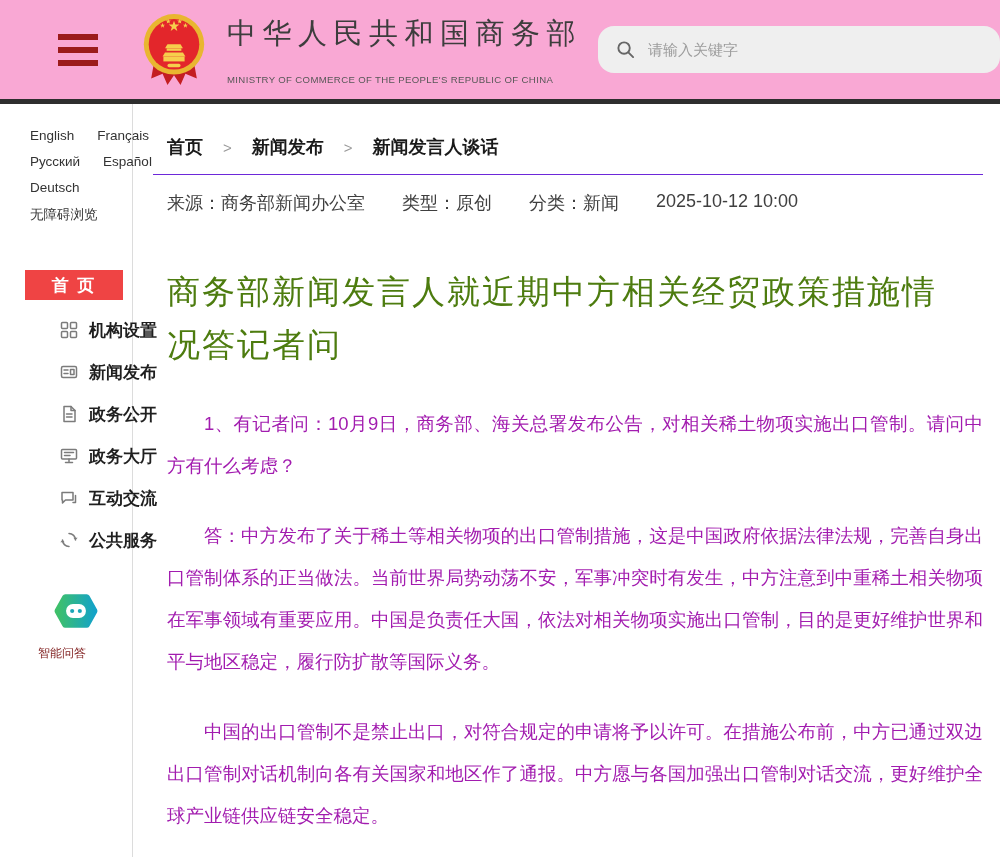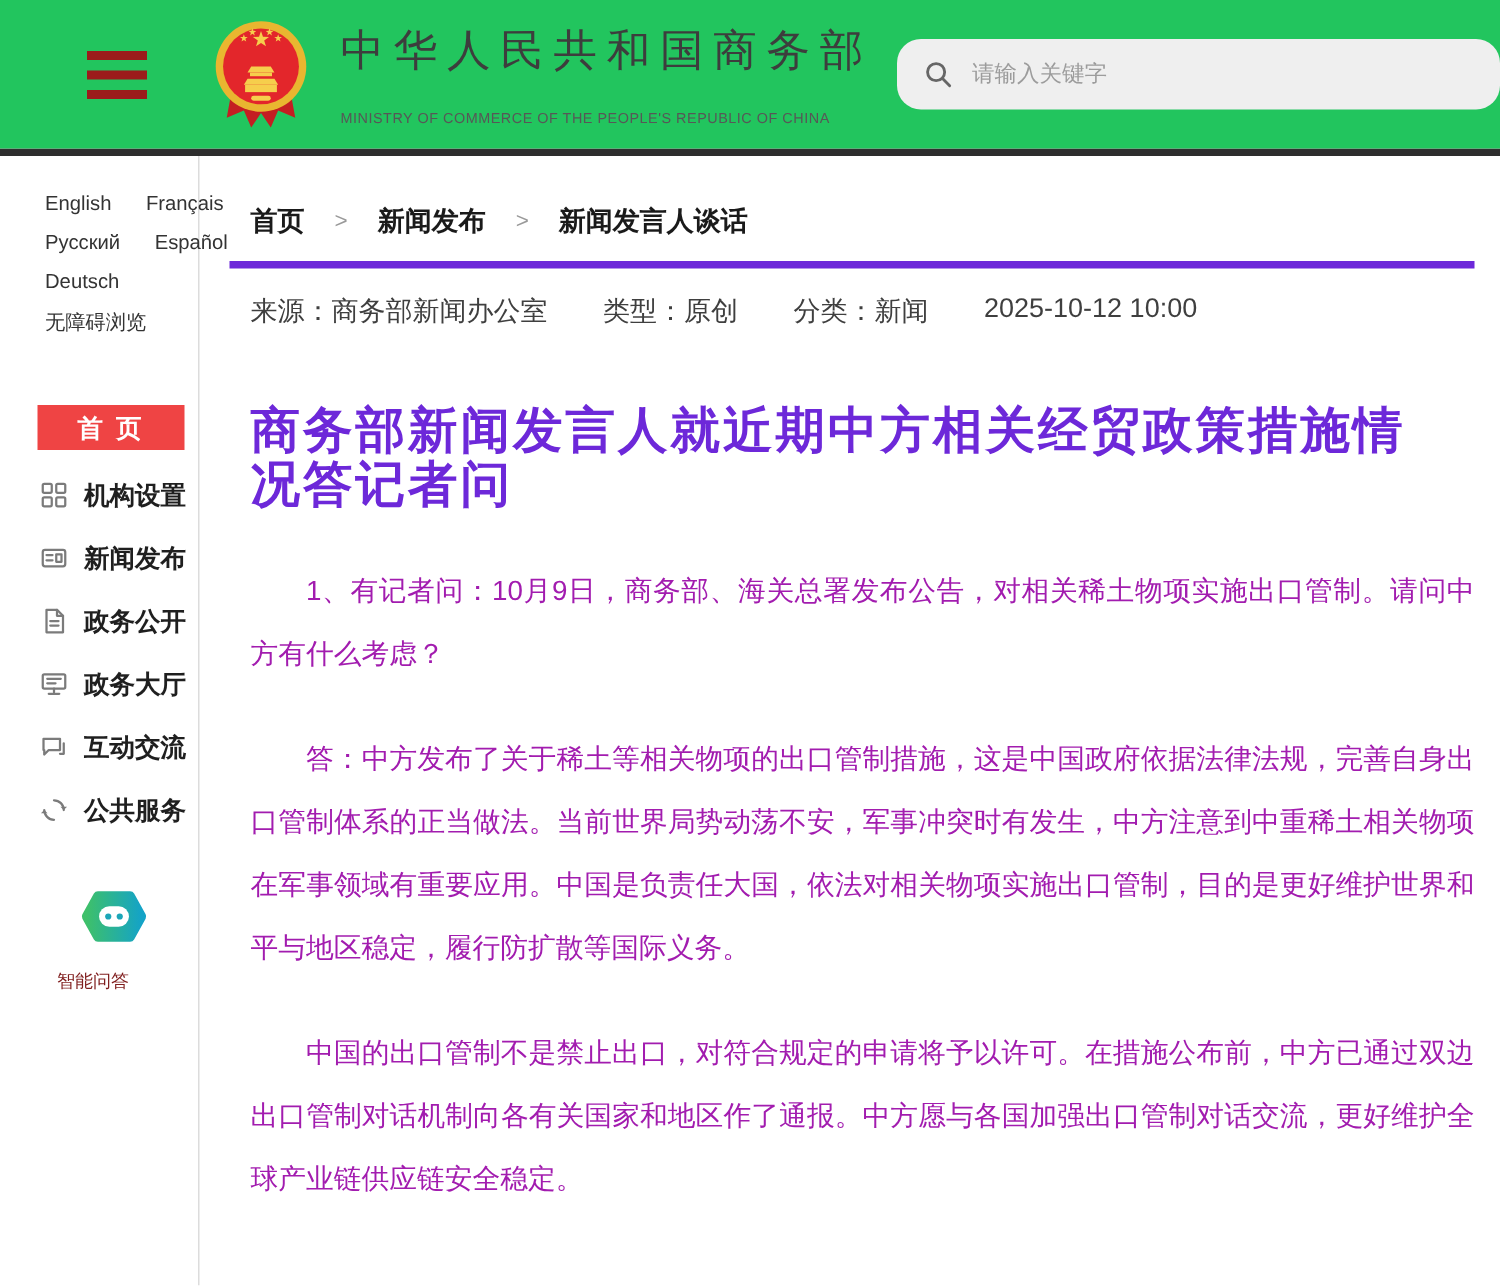--- a/index.html
+++ b/index.html
@@ -1,20 +1,20 @@
 <!DOCTYPE html>
 <html><head>
 <meta charset="utf-8">
 <style>
   * { margin:0; padding:0; box-sizing:border-box; }
   html,body { width:1000px; height:857px; background:#fff; overflow:hidden;
     font-family:"Liberation Sans","DejaVu Sans",sans-serif; }
 
   
-  .header { height:99px; display:flex; align-items:center; position:relative; background:#22c55e; }
+  .header { height:99px; display:flex; align-items:center; position:relative; background:#f9a8d4; }
   .hamburger { margin-left:58px; width:40px; display:flex; flex-direction:column; gap:7px; cursor:pointer; }
   .hamburger i { display:block; height:6px; background:#9B1B1B; }
   .emblem { margin-left:45px; width:62px; height:74px; flex:0 0 62px; }
   .brand { margin-left:22px; }
   .brand-title { font-size:29px; color:#3D3D3D; font-weight:500; letter-spacing:6.5px; white-space:nowrap; }
   .brand-sub { font-size:9.6px; color:#575757; margin-top:20px; letter-spacing:.35px; white-space:nowrap; }
   .search-box { position:absolute; right:0; top:26px; width:402px; height:47px;
     background:#EFEFEF; display:flex; align-items:center;border-radius:16px; }
   .search-box svg { margin-left:18px; flex:0 0 19px; }
   .search-input { border:none; background:transparent; outline:none; margin-left:13px;
@@ -28,38 +28,38 @@
   .sidebar { flex:0 0 133px; width:133px; border-right:1px solid #DCDCDC; }
   .main { flex:1; padding:0 17px 0 20px; }
 
   
   .langs { margin:24px 0 0 30px; font-size:13.5px; color:#333; }
   .lang-line { height:26px; display:flex; gap:23px; align-items:flex-start; }
   .lang-line span { cursor:pointer; white-space:nowrap; }
   .home-btn { margin:38px 0 0 25px; width:98px; height:30px; background:#ef4444; color:#fff;
     font-size:17px; font-weight:bold; display:flex; align-items:center; justify-content:center;
     cursor:pointer; letter-spacing:2px; }
-  .nav { margin-top:9px; }
+  .nav { margin-top:9px;padding-left:33px; }
   .nav-item { height:42px; display:flex; align-items:center; padding-left:27px; gap:11px;
     font-size:17px; font-weight:bold; color:#1F1F1F; cursor:pointer; white-space:nowrap; }
   .nav-item svg { width:18px; height:18px; flex:0 0 18px; }
   .ico { stroke:#7B7B7B; stroke-width:1.5; fill:none; stroke-linecap:round; stroke-linejoin:round; }
   .qa { margin-top:30px; }
   .qa-icon { margin-left:53px; width:46px; height:40px; cursor:pointer; }
   .qa-label { margin:10px 0 0 38px; font-size:12px; color:#7f1d1d; }
 
   
-  .breadcrumb { padding:31px 0 15px 14px; border-bottom:5px solid #6d28d9;
+  .breadcrumb { padding:31px 0 15px 14px; border-bottom:1px solid #6d28d9;
     display:flex; align-items:center; gap:20px; font-size:18px; font-weight:bold; color:#1A1A1A; }
   .bc-item { cursor:pointer; }
   .bc-sep { color:#9A9A9A; font-size:15px; font-weight:normal; }
   .meta { margin:16px 0 0 14px; display:flex; font-size:18px; color:#3F3F3F; }
   .meta span { margin-right:37px; }
   .article { margin:50px 0 0 14px; }
-  .article-title { font-size:33px; font-weight:bold; color:#6d28d9; line-height:36px;
+  .article-title { font-size:33px; font-weight:normal; color:#4d7c0f; line-height:53px;
     letter-spacing:2px; max-width:795px; }
   .article-body { margin-top:32px; }
   .article-body p { margin-top:28px; font-size:18.5px; color:#a21caf; line-height:42px;
     text-align:justify; text-indent:2em; }
 </style>
 </head>
 <body>
 
 <div class="header">
   <div class="hamburger">

